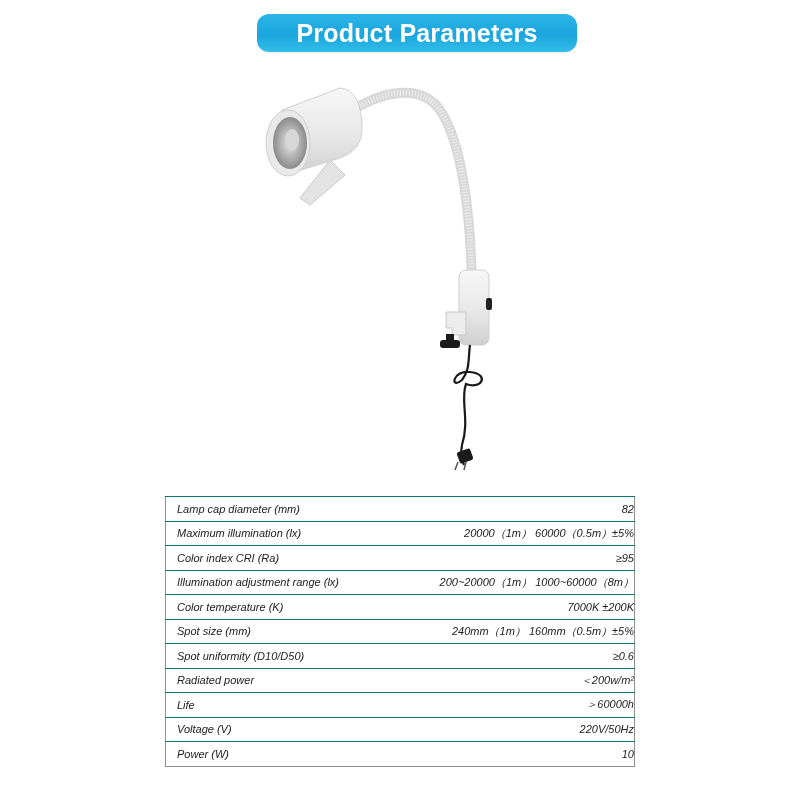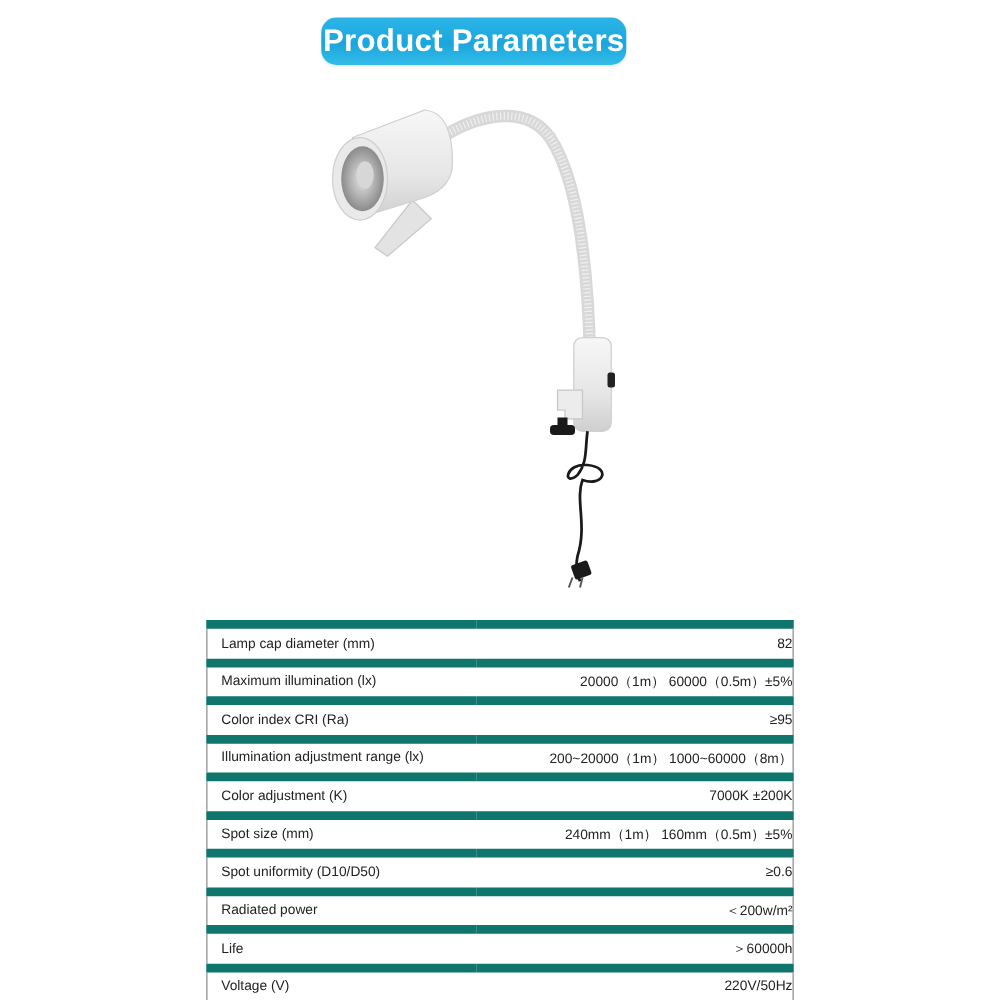--- a/index.html
+++ b/index.html
@@ -1,31 +1,31 @@
 <!DOCTYPE html>
 <html><head>
 <meta charset="utf-8">
 <style>
   html, body { margin: 0; padding: 0; background: #ffffff; }
   body { width: 800px; height: 800px; position: relative; overflow: hidden; font-family: "Liberation Sans", sans-serif; }
   .title-pill {
-    position: absolute; left: 257px; top: 14px; width: 244px; height: 38px;
+    position: absolute; left: 257px; top: 14px; width: 320px; height: 38px;
     border-radius: 12px;
     background: linear-gradient(180deg, #2cb4e6 0%, #1aa6dd 55%, #34bde9 100%);
     box-shadow: 0 1px 2px rgba(0,0,0,0.08);
     display: flex; align-items: center; justify-content: center;
   }
   .title-pill span { color: #ffffff; font-weight: bold; font-size: 25px; letter-spacing: 0.2px; }
   .lamp { position: absolute; left: 0; top: 0; width: 800px; height: 480px; }
   .spec-table {
     position: absolute; left: 165px; top: 496px; width: 470px;
     border-collapse: collapse; border: 1.5px solid #8f8f8f;
     font-size: 11px; color: #222;
   }
-  .spec-table td { height: 23.5px; border-top: 7px solid #0f766e; padding: 0 0 0 11px; vertical-align: middle; white-space: nowrap; }
+  .spec-table td { height: 23.5px; border-top: 1px solid #0f766e; padding: 0 0 0 11px; vertical-align: middle; white-space: nowrap; font-style: italic; }
   .spec-table td.label-cell { width: 204px; }
   .spec-table td.value-cell { padding-left: 17px; text-align: right; }
 </style>
 </head>
 <body>
 
 <div class="title-pill">
   <span>Product Parameters</span>
 </div>
 
@@ -79,21 +79,21 @@
       </tr>
     <tr>
         <td class="label-cell">Color index CRI (Ra)</td>
         <td class="value-cell">≥95</td>
       </tr>
     <tr>
         <td class="label-cell">Illumination adjustment range (lx)</td>
         <td class="value-cell">200~20000（1m） 1000~60000（8m）</td>
       </tr>
     <tr>
-        <td class="label-cell">Color adjustment (K)</td>
+        <td class="label-cell">Color temperature (K)</td>
         <td class="value-cell">7000K  ±200K</td>
       </tr>
     <tr>
         <td class="label-cell">Spot size (mm)</td>
         <td class="value-cell">240mm（1m）  160mm（0.5m）±5%</td>
       </tr>
     <tr>
         <td class="label-cell">Spot uniformity (D10/D50)</td>
         <td class="value-cell">≥0.6</td>
       </tr>

